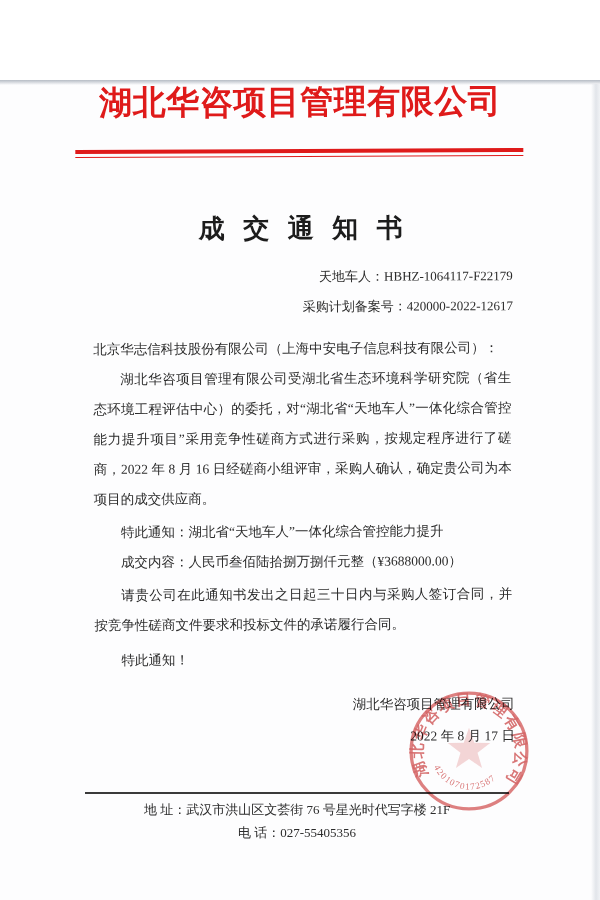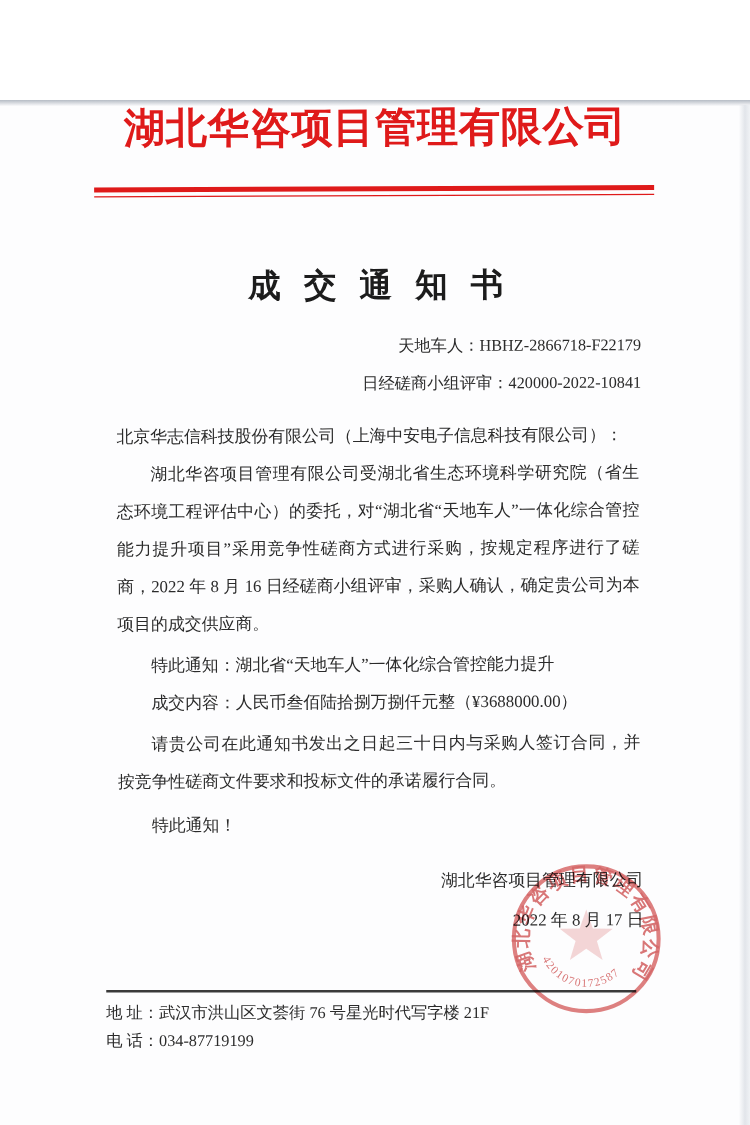--- a/index.html
+++ b/index.html
@@ -48,40 +48,40 @@
   .stamp{
     position:absolute;left:404px;top:606px;width:130px;height:130px;z-index:3;
     mix-blend-mode:multiply;opacity:0.85;pointer-events:none;
   }
 
   .footer{
     position:absolute;left:85px;top:712px;width:424px;z-index:2;
     border-top:2px solid #3a3a3a;padding-top:4px;
     font-size:13px;line-height:23px;color:#2b2b2b;
   }
-  .footer-row{white-space:nowrap;}
+  .footer-row{white-space:nowrap;text-align:center;}
 </style>
 </head>
 <body>
 
 <div class="page">
   <div class="edge-top"></div>
   <div class="edge-right"></div>
 
   <div class="tilt">
 
     <div class="letterhead">湖北华咨项目管理有限公司</div>
 
     <div class="rule"></div>
 
     <div class="doc-title">成 交 通 知 书</div>
 
     <div class="meta">
-      <div class="meta-row"><span>天地车人：</span><span>HBHZ-2866718-F22179</span></div>
-      <div class="meta-row"><span>日经磋商小组评审：</span><span>420000-2022-10841</span></div>
+      <div class="meta-row"><span>天地车人：</span><span>HBHZ-1064117-F22179</span></div>
+      <div class="meta-row"><span>采购计划备案号：</span><span>420000-2022-12617</span></div>
     </div>
 
     <div class="content">
       <p>北京华志信科技股份有限公司（上海中安电子信息科技有限公司）：</p>
       <p class="indent">湖北华咨项目管理有限公司受湖北省生态环境科学研究院（省生态环境工程评估中心）的委托，对“湖北省“天地车人”一体化综合管控能力提升项目”采用竞争性磋商方式进行采购，按规定程序进行了磋商，2022 年 8 月 16 日经磋商小组评审，采购人确认，确定贵公司为本项目的成交供应商。</p>
       <p class="indent gap-s"><span>特此通知：</span><span>湖北省“天地车人”一体化综合管控能力提升</span></p>
       <p class="indent"><span>成交内容：</span><span>人民币叁佰陆拾捌万捌仟元整（¥3688000.00）</span></p>
       <p class="indent gap-s">请贵公司在此通知书发出之日起三十日内与采购人签订合同，并按竞争性磋商文件要求和投标文件的承诺履行合同。</p>
       <p class="indent gap-m">特此通知！</p>
     </div>
@@ -103,15 +103,15 @@
     <text font-size="15" fill="#cf4d4d" letter-spacing="1.8" font-family="Liberation Serif, DejaVu Serif, serif" font-weight="bold" opacity="0.9">
       <textPath href="#seal-arc-top" startOffset="4">湖北华咨项目管理有限公司</textPath>
     </text>
     <text font-size="9" fill="#cf4d4d" letter-spacing="1.1" font-family="Liberation Serif, DejaVu Serif, serif" opacity="0.9">
       <textPath href="#seal-arc-bottom" startOffset="3">4201070172587</textPath>
     </text>
   </svg>
 
   <div class="footer">
     <div class="footer-row"><span>地 址：</span><span>武汉市洪山区文荟街 76 号星光时代写字楼 21F</span></div>
-    <div class="footer-row"><span>电 话：</span><span>034-87719199</span></div>
+    <div class="footer-row"><span>电 话：</span><span>027-55405356</span></div>
   </div>
 </div>
 
 </body></html>

